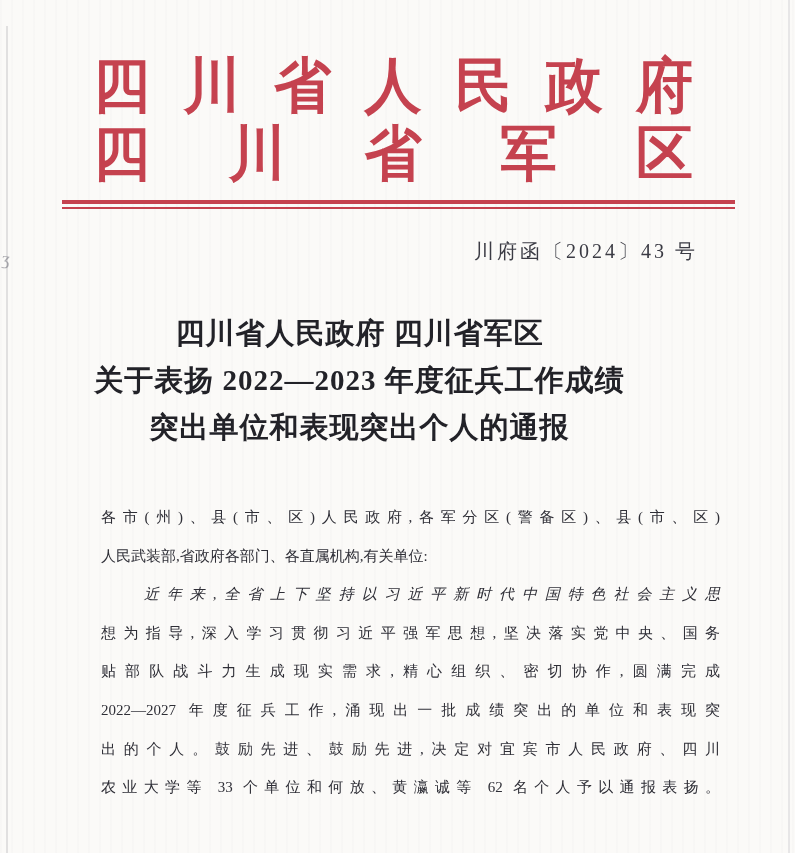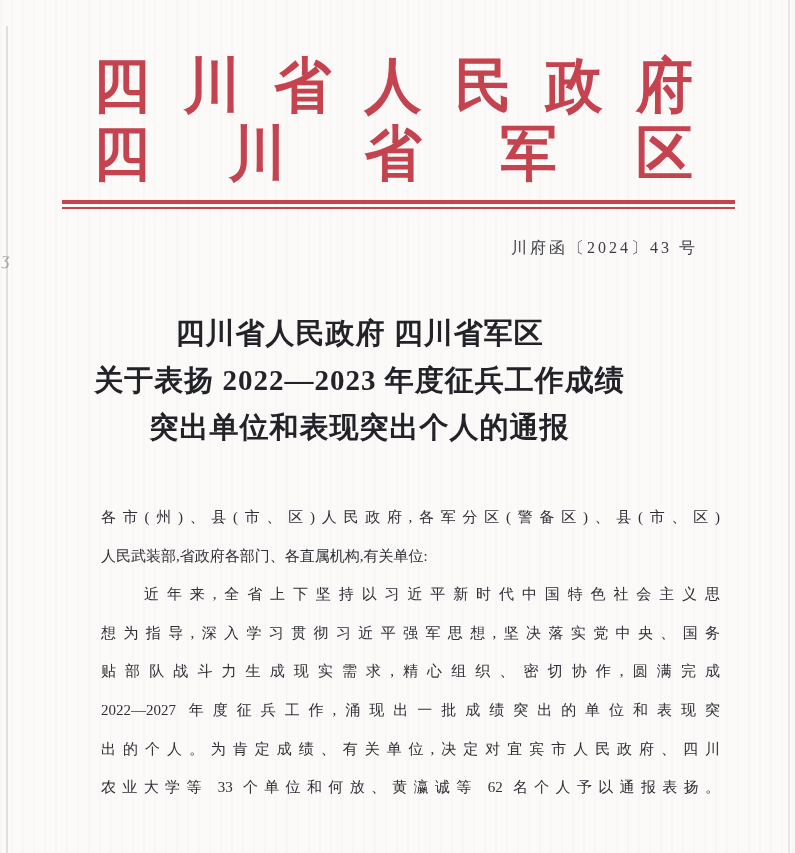--- a/index.html
+++ b/index.html
@@ -53,21 +53,21 @@
 
   .red-rule {
     position: absolute; left: 62px; top: 200px; width: 673px;
   }
   .red-rule .thick { height: 4px; background: #c5424f; }
   .red-rule .thin  { height: 2px; background: #c5424f; margin-top: 3px; }
 
   
   .doc-number {
     position: absolute; top: 238px; right: 97px;
-    font-size: 16px; letter-spacing: 3px;
+    font-size: 20px; letter-spacing: 3px;
     color: #3b3b44;
   }
 
   
   .doc-title {
     position: absolute; left: 0; top: 310px; width: 719px;
     text-align: center;
     font-weight: bold; color: #222228;
   }
   .title-line { font-size: 29px; line-height: 47px; letter-spacing: 1px; }
@@ -75,21 +75,21 @@
   
   .doc-body {
     position: absolute; left: 101px; top: 498px; width: 619px;
     font-size: 15px; color: #2f2f37;
   }
   .b-line {
     height: 38.6px; line-height: 38.6px;
     text-align: justify; text-align-last: justify;
   }
   .b-line.short { text-align: center; text-align-last: left; }
-  .b-line.indent { text-indent: 43px; }
+  .b-line.indent { text-indent: 43px; font-style: italic; }
 </style>
 </head>
 <body>
 
 <div class="page">
 
   <div class="scan-edge-left"></div>
   <div class="scan-edge-right"></div>
   <div class="scan-smudge">ʒ</div>
 
@@ -125,17 +125,17 @@
     <div class="title-line">突出单位和表现突出个人的通报</div>
   </div>
 
   <div class="doc-body">
     <div class="b-line">各市(州)、县(市、区)人民政府,各军分区(警备区)、县(市、区)</div>
     <div class="b-line short">人民武装部,省政府各部门、各直属机构,有关单位:</div>
     <div class="b-line indent">近年来,全省上下坚持以习近平新时代中国特色社会主义思</div>
     <div class="b-line">想为指导,深入学习贯彻习近平强军思想,坚决落实党中央、国务</div>
     <div class="b-line">贴部队战斗力生成现实需求,精心组织、密切协作,圆满完成</div>
     <div class="b-line">2022—2027 年度征兵工作,涌现出一批成绩突出的单位和表现突</div>
-    <div class="b-line">出的个人。为肯定成绩、有关单位,决定对宜宾市人民政府、四川</div>
+    <div class="b-line">出的个人。鼓励先进、鼓励先进,决定对宜宾市人民政府、四川</div>
     <div class="b-line">农业大学等 33 个单位和何放、黄瀛诚等 62 名个人予以通报表扬。</div>
   </div>
 
 </div>
 
 </body></html>

